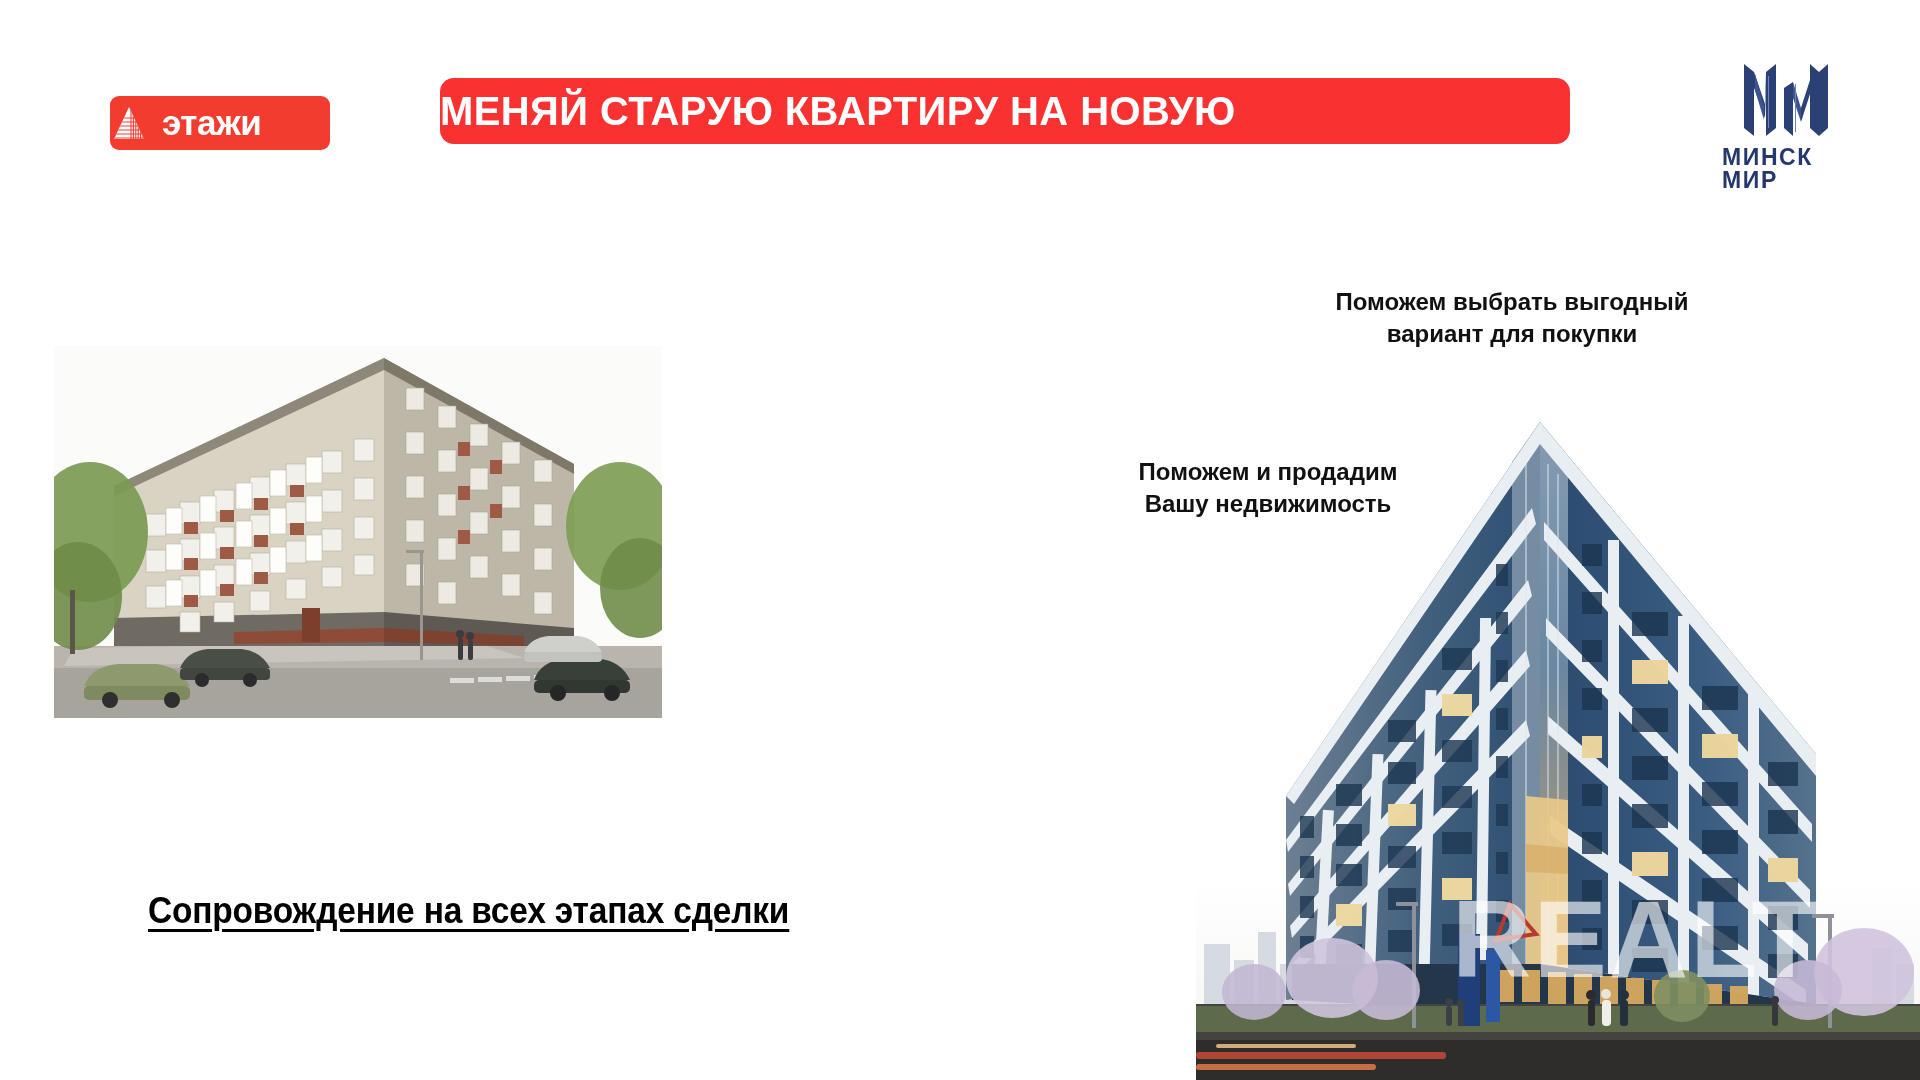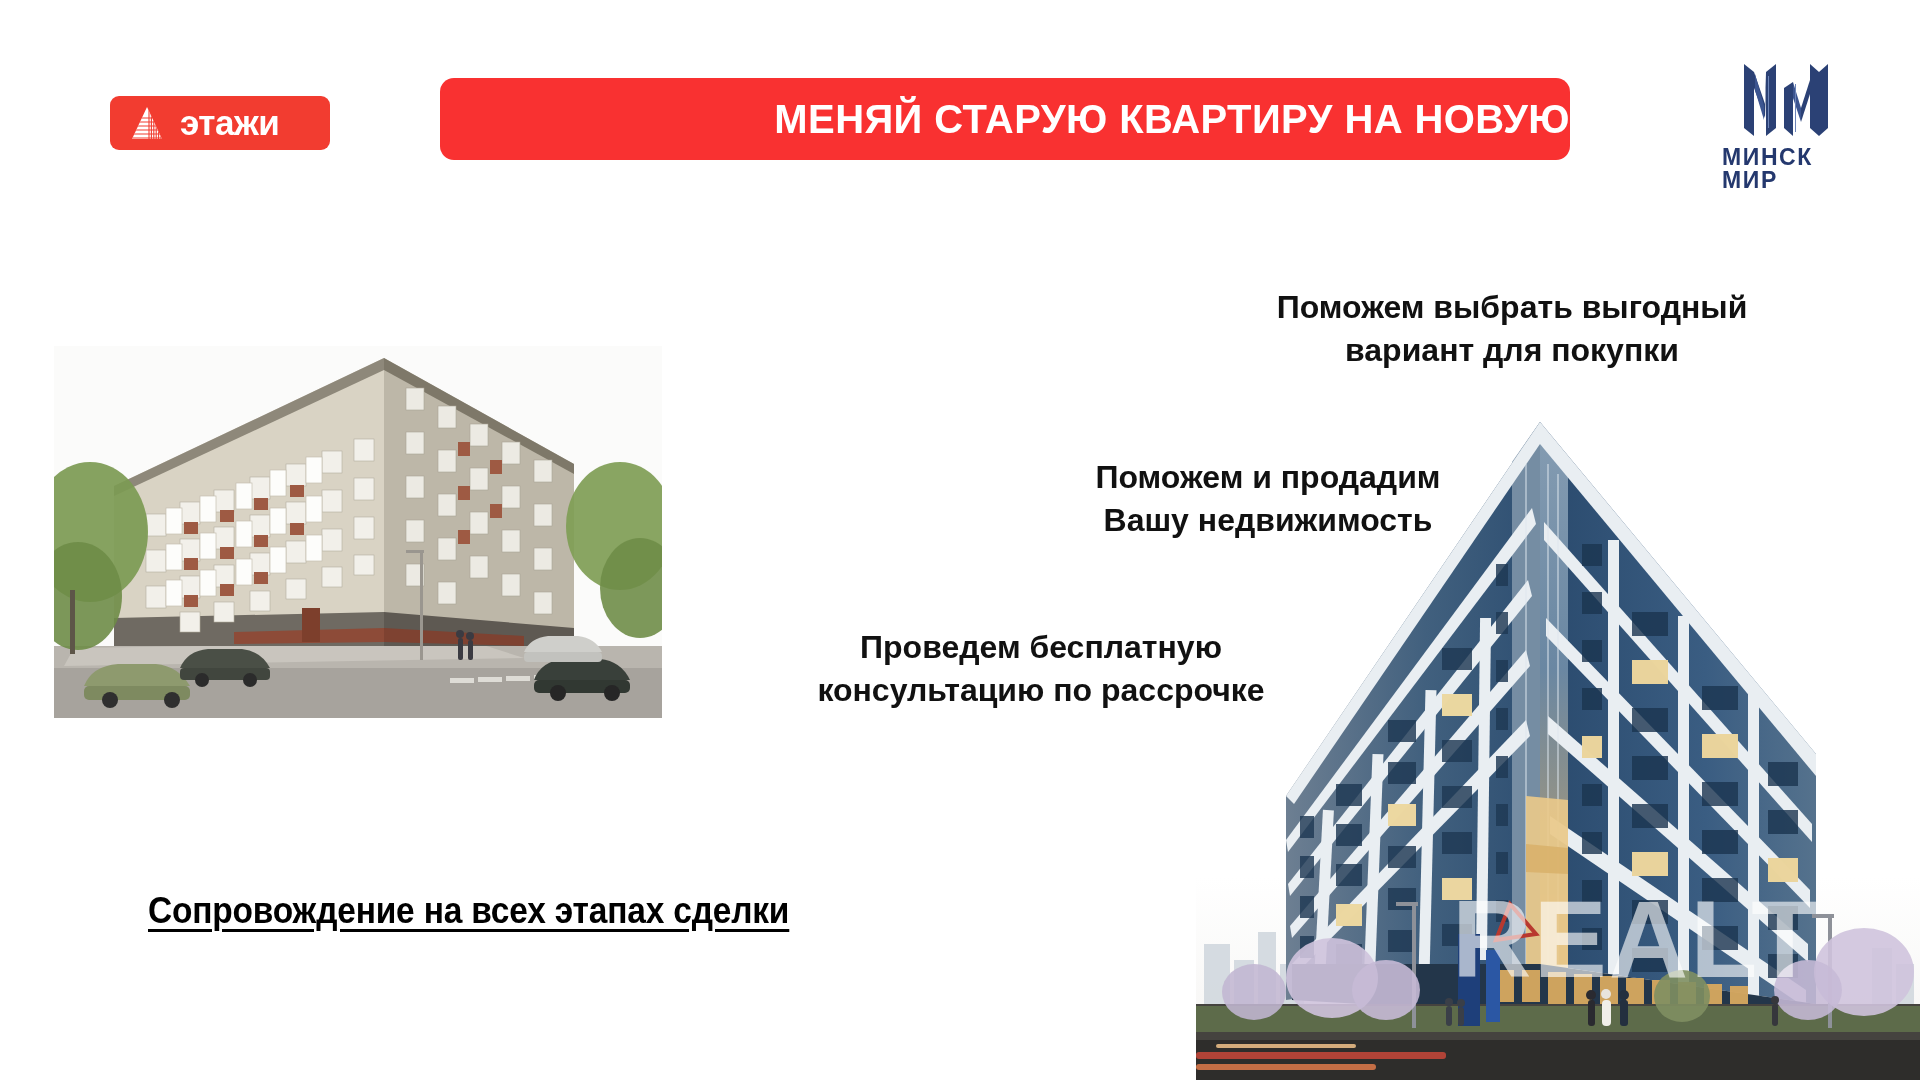--- a/index.html
+++ b/index.html
@@ -26,21 +26,20 @@
     position: absolute;
     left: 110px;
     top: 96px;
     width: 220px;
     height: 54px;
     background: #F23C30;
     border-radius: 9px;
     display: flex;
     align-items: center;
     gap: 14px;
-    padding-left: 18px;
     box-sizing: border-box;
   }
   .etazhi-mark {
     width: 38px;
     height: 36px;
     flex: 0 0 auto;
     position: relative;
   }
   .etazhi-word {
     color: #ffffff;
@@ -49,26 +48,26 @@
     letter-spacing: -0.5px;
     line-height: 1;
     margin-top: -2px;
   }
 
   .headline-banner {
     position: absolute;
     left: 440px;
     top: 78px;
     width: 1130px;
-    height: 82px;
+    height: 66px;
     background: #F93131;
     border-radius: 14px;
     display: flex;
     align-items: center;
-    justify-content: flex-end;
+    justify-content: flex-start;
   }
   .headline-text {
     color: #ffffff;
     font-size: 40px;
     font-weight: 700;
     letter-spacing: 0.4px;
     white-space: nowrap;
     text-align: center;
   }
 
@@ -107,21 +106,21 @@
     top: 404px;
     width: 724px;
     height: 676px;
     overflow: hidden;
   }
 
   
   .copy {
     position: absolute;
     color: #111111;
-    font-size: 32px;
+    font-size: 24px;
     font-weight: 700;
     line-height: 1.34;
     text-align: center;
     white-space: pre-line;
   }
   .copy-buy        { left: 1232px; top: 286px; width: 560px; }
   .copy-sell       { left: 1048px; top: 456px; width: 440px; }
   .copy-consult    { left: 770px;  top: 626px; width: 542px; }
 
   .copy-support {
@@ -621,18 +620,16 @@
     
     <span class="realt-watermark" style="left:256px; top:480px;">REALT</span>
   </div>
 
   <div class="copy copy-buy">Поможем выбрать выгодный
 вариант для покупки</div>
 
   <div class="copy copy-sell">Поможем и продадим
 Вашу недвижимость</div>
 
-  <div class="copy copy-consult">Проведем бесплатную
-консультацию по рассрочке</div>
 
   <div class="copy-support">Сопровождение на всех этапах сделки</div>
 
 </div>
 
 </body></html>

